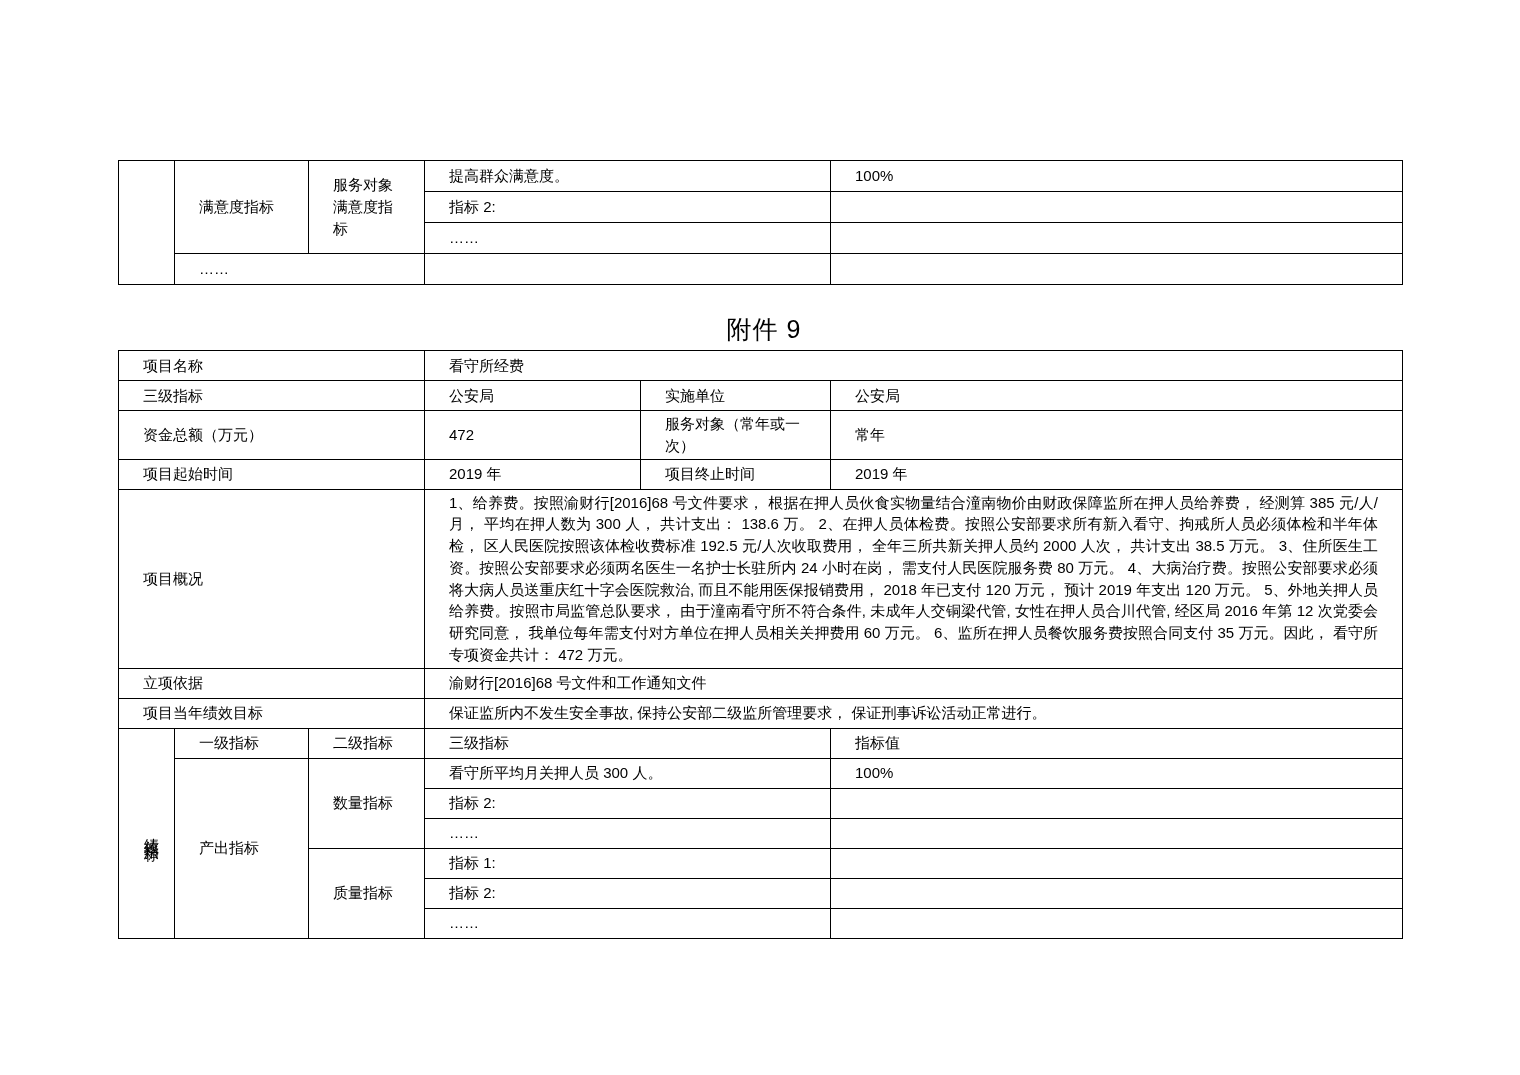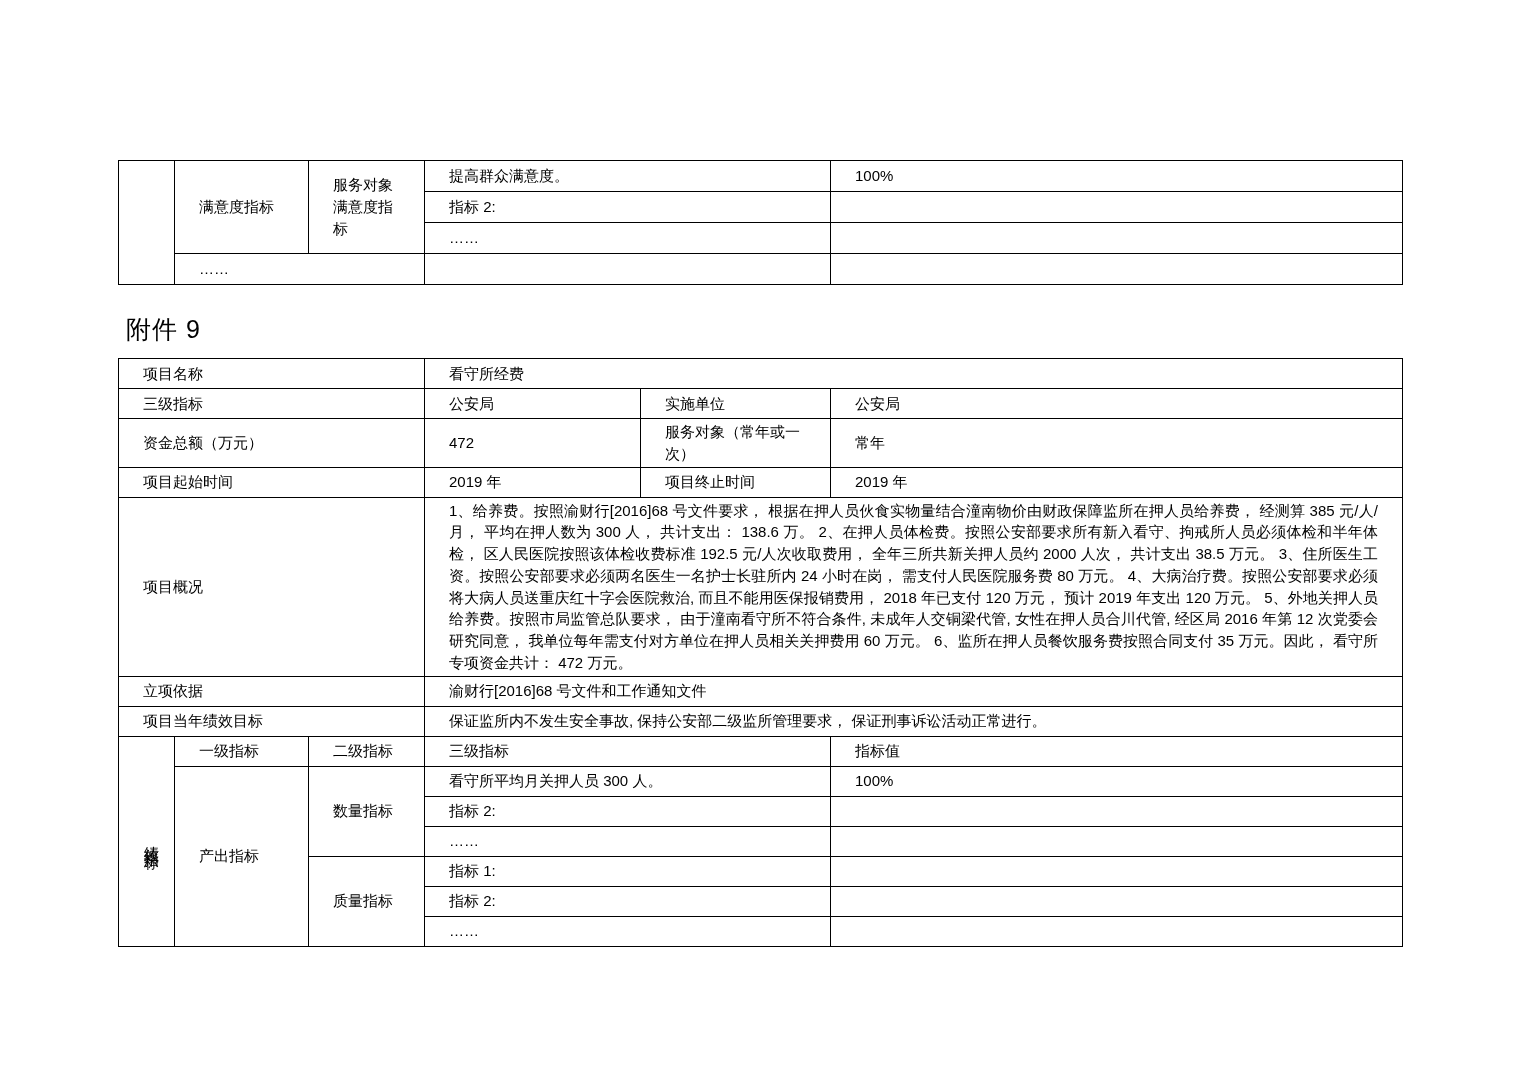--- a/index.html
+++ b/index.html
@@ -42,22 +42,23 @@
 
   
   .top-table-wrap {
     padding-top: 160px;
   }
   .top-table td { height: 26px; }
 
   
   .attach-label {
     font-size: 25px;
-    margin: 28px 0 12px 8px;
+    margin: 28px 0 4px 8px;
     letter-spacing: 1px;
+    text-align: center;
   }
 
   
   .doc-title {
     text-align: center;
     font-size: 34px;
     font-weight: bold;
     letter-spacing: 2px;
     margin: 16px 0 12px 0;
   }

